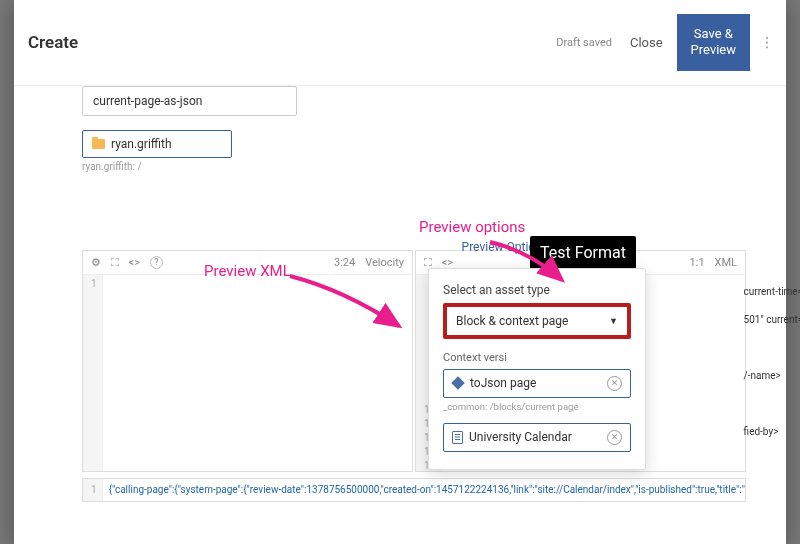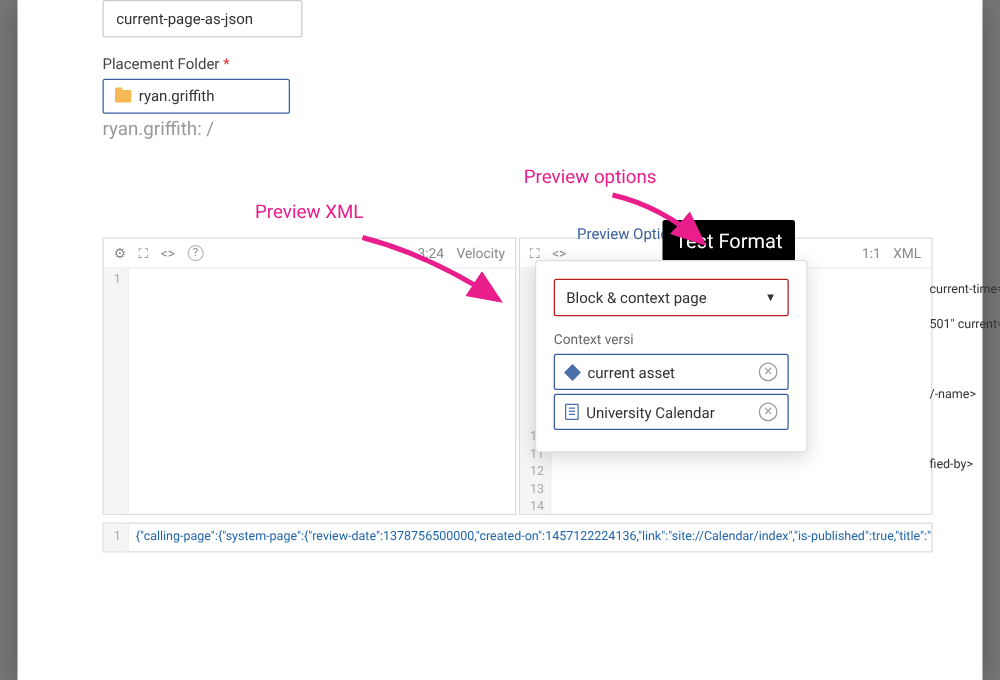--- a/index.html
+++ b/index.html
@@ -7,77 +7,85 @@
 .modal{position:absolute;top:0;left:14px;right:14px;bottom:0;background:#fff;box-shadow:0 2px 20px rgba(0,0,0,.3)}
 .hdr{display:flex;align-items:center;padding:14px 2px 14px 14px;border-bottom:1px solid #eee}
 .hdr-title{font-size:17px;font-weight:600;color:#333}
 .hdr-sp{flex:1}
 .draft{font-size:11px;color:#888;margin-right:10px}
 .close{font-size:13px;color:#555;margin-right:6px;padding:8px;cursor:pointer}
 .save{background:#3a5f9e;color:#fff;font-size:13px;padding:12px 14px;text-align:center;line-height:1.25;cursor:pointer}
 .more{padding:8px 10px;color:#888;font-size:14px;cursor:pointer}
 .body{padding:0 40px 0 68px;position:relative}
 .field-wrap{margin-bottom:14px}
-.inp{border:1px solid #ccc;border-radius:2px;padding:7px 10px;font-size:12px;color:#333;width:160px;background:#fff}
+.inp{border:1px solid #ccc;border-radius:2px;padding:7px 10px;font-size:12px;color:#333;width:215px;background:#fff}
 .fld-lbl{font-size:12px;color:#444;margin-bottom:5px;display:block}
 .req{color:#d33}
 .folder-inp{border:1px solid #3a5f9e;border-radius:2px;padding:6px 9px;width:150px;display:flex;align-items:center;gap:6px;cursor:pointer}
 .folder-ico{width:13px;height:10px;background:#f7b955;border-radius:1px;position:relative}
 .folder-ico:before{content:"";position:absolute;top:-2px;left:0;width:6px;height:2px;background:#f7b955;border-radius:1px 1px 0 0}
-.path{font-size:15px;color:#999;margin-top:3px}
+.path{font-size:10px;color:#999;margin-top:3px}
 .ann{position:absolute;color:#e91e8c;font-size:15px;pointer-events:none;z-index:50}
 .arrow{position:absolute;pointer-events:none;z-index:49}
 .editors{display:flex;gap:2px;margin-top:78px;position:relative}
 .ed{flex:1;border:1px solid #ddd;background:#fff;position:relative}
 .ed-tb{display:flex;align-items:center;padding:5px 8px;border-bottom:1px solid #eee;gap:10px;color:#888;font-size:11px}
 .tb-ico{cursor:pointer;color:#888}
 .tb-sp{flex:1}
 .ed-body{display:flex;font-family:Menlo,Consolas,monospace;font-size:10px;line-height:14px;height:196px;overflow:hidden}
 .gutter{background:#f5f5f5;color:#aaa;text-align:right;padding:2px 5px 2px 8px;user-select:none;border-right:1px solid #eee}
 .code{padding:2px 6px;white-space:pre;color:#333;overflow:hidden}
 .code .v{color:#2a6}
 .code .t{color:#26a}
 .prev-opts{position:absolute;right:188px;top:-10px;color:#3a5f9e;font-size:12px;cursor:pointer;display:flex;align-items:center;gap:3px;z-index:20}
 .test-btn{position:absolute;right:110px;top:-14px;background:#000000;color:#fff;padding:7px 10px;font-size:16px;border-radius:2px;cursor:pointer;z-index:20}
 .popup{position:absolute;right:100px;top:18px;width:218px;background:#fff;border:1px solid #ddd;box-shadow:0 4px 16px rgba(0,0,0,.15);border-radius:3px;padding:14px;z-index:30}
 .pop-lbl{font-size:12px;color:#444;margin-bottom:6px}
-.sel{border:1px solid #b91c1c;border-radius:2px;padding:7px 9px;font-size:12px;display:flex;align-items:center;justify-content:space-between;cursor:pointer;margin-bottom:12px}
+.sel{border:4px solid #b91c1c;border-radius:2px;padding:7px 9px;font-size:12px;display:flex;align-items:center;justify-content:space-between;cursor:pointer;margin-bottom:12px}
 .ctx-lbl{font-size:11px;color:#666;margin-bottom:5px}
 .ctx-box{border:1px solid #3a5f9e;border-radius:2px;padding:6px 8px;display:flex;align-items:center;gap:6px;margin-bottom:3px;cursor:pointer}
 .ctx-clear{margin-left:auto;width:15px;height:15px;border:1px solid #999;border-radius:50%;display:flex;align-items:center;justify-content:center;font-size:9px;color:#999;cursor:pointer}
 .ctx-path{font-size:9.5px;color:#999;margin-bottom:11px}
 .cube{width:12px;height:12px;background:#4a6fa8;transform:rotate(45deg) scale(.8)}
 .page-ico{width:11px;height:13px;border:1.5px solid #4a6fa8;border-radius:1px;position:relative}
 .page-ico:after{content:"";position:absolute;left:2px;right:2px;top:2px;height:1px;background:#4a6fa8;box-shadow:0 2.5px 0 #4a6fa8,0 5px 0 #4a6fa8}
 .output{border:1px solid #ddd;margin-top:6px;display:flex;font-family:Menlo,Consolas,monospace;font-size:10px;line-height:16px}
 .output .gutter{padding:3px 5px 3px 8px}
 .output .code{padding:3px 6px;overflow:hidden;white-space:nowrap;color:#26a}
 .right-code{position:absolute;right:-66px;top:35px;font-family:Menlo,Consolas,monospace;font-size:10px;line-height:14px;color:#333;white-space:pre;z-index:5}
 .chev{display:inline-block;width:7px;height:7px;border-right:1.5px solid currentColor;border-bottom:1.5px solid currentColor;transform:rotate(45deg) translateY(-2px)}
 .caret{font-size:9px}
 </style>
 </head>
 <body>
 
 <div class="modal">
+  <div class="hdr">
+    <div class="hdr-title">Create</div>
+    <div class="hdr-sp"></div>
+    <div class="draft">Draft saved</div>
+    <div class="close">Close</div>
+    <div class="save" style="white-space:pre-line">Save &amp;
+Preview</div>
+    <div class="more">⋮</div>
+  </div>
 
   <div class="body">
     <div class="field-wrap">
       <input class="inp" value="current-page-as-json" style="">
     </div>
     <div class="field-wrap">
-      <span class="fld-lbl"><span>Placement Folder</span> <span class="req">*</span></span>
       <div class="folder-inp">
         <span class="folder-ico"></span>
         <span>ryan.griffith</span>
       </div>
       <div class="path">ryan.griffith: /</div>
     </div>
 
-    <div class="ann" style="left:190px;top:160px">Preview XML</div>
+    <div class="ann" style="left:190px;top:176px">Preview XML</div>
     <div class="ann" style="left:405px;top:132px">Preview options</div>
 
     <svg class="arrow" style="left:270px;top:184px" width="130" height="70">
       <defs>
           <marker id="ah1" markerWidth="8" markerHeight="8" refX="6" refY="3" orient="auto">
             <path d="M0,0 L7,3 L0,6 Z" fill="#e91e8c"></path>
           </marker>
         </defs>
       <path d="M6,6 Q60,20 115,56" stroke="#e91e8c" stroke-width="4" fill="none" marker-end="url(#ah1)"></path>
     </svg>
@@ -124,30 +132,32 @@
         <div class="ed-body">
           <div class="gutter">1<br>2<br>3<br>4<br>5<br>6<br>7<br>8<br>9<br>10<br>11<br>12<br>13<br>14<br>15<br>16<br>17<br>18<br>19</div>
           <div class="code"><span class="t">&lt;?xml versi</span>
 <span style="color:#999">▾ </span><span class="t">&lt;system-inde</span>
 <span style="color:#999">▾ </span><span class="t">    &lt;calling</span>
 <span style="color:#999">▾ </span><span class="t">        &lt;sys</span></div>
         </div>
       </div>
 
       <div class="popup">
+        <div class="pop-lbl">Select an asset type</div>
         <div class="sel">
           <span>Block &amp; context page</span>
             <span class="caret">▼</span>
         </div>
         <div class="ctx-lbl">Context versi</div>
         <div class="ctx-box">
           <span class="cube"></span>
-          <span>current asset</span>
+          <span>toJson page</span>
           <span class="ctx-clear">✕</span>
         </div>
+        <div class="ctx-path">_common: /blocks/current page</div>
         <div class="ctx-box">
           <span class="page-ico"></span>
           <span>University Calendar</span>
           <span class="ctx-clear">✕</span>
         </div>
       </div>
 
       <div class="right-code"><span class="s">current-time="1</span>
 
 <span class="s">501" current="t</span>

